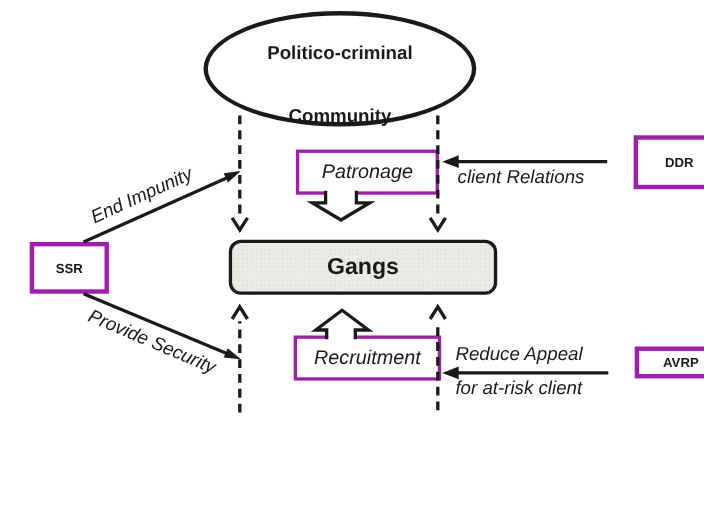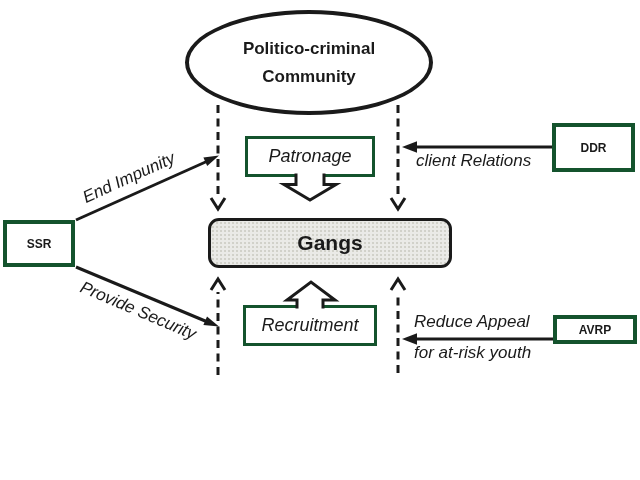--- a/index.html
+++ b/index.html
@@ -5,22 +5,22 @@
   html,body { margin:0; padding:0; background:#fff; }
   .canvas {
     position:relative; width:640px; height:480px; background:#ffffff;
     font-family:"Liberation Sans", sans-serif; color:#1a1a1a; overflow:hidden;
   }
   .node { position:absolute; box-sizing:border-box; display:flex;
           align-items:center; justify-content:center; text-align:center;
           background:#ffffff; z-index:1; }
   .ellipse { border:4px solid #1a1a1a; border-radius:50%;
              flex-direction:column; font-weight:bold; }
-  .ellipse .eline { font-size:17px; line-height:28px; }
-  .rect { border:3px solid #14532d; }
+  .ellipse .eline { font-size:17px; line-height:28px;margin-top:29px; }
+  .rect { border:3px solid #a21caf;margin-left:24px; }
   .side  { border-width:4px; font-weight:bold; font-size:12px; }
   .proc  { font-style:italic; font-size:18px; }
   .gangs {
     border:3px solid #1a1a1a; border-radius:11px;
     background-color:#eaeae7;
     background-image:radial-gradient(#cfcfc8 0.7px, rgba(0,0,0,0) 0.8px);
     background-size:4px 4px;
     font-weight:bold; font-size:21px;margin-left:20px;
   }
   .big { font-weight:bold; font-size:19px; }
@@ -109,15 +109,15 @@
     </g>
   </svg>
 
   <div class="lbl rot" style="left:129px; top:178px; transform:translate(-50%,-50%) rotate(-24.5deg);">End Impunity</div>
 
   <div class="lbl rot" style="left:138px; top:311px; transform:translate(-50%,-50%) rotate(23deg);">Provide Security</div>
 
   <div class="lbl" style="left:416px; top:151px;">client Relations</div>
 
   <div class="lbl" style="left:414px; top:312px;">Reduce Appeal</div>
-  <div class="lbl" style="left:414px; top:343px;">for at-risk youth</div>
+  <div class="lbl" style="left:414px; top:343px;">for at-risk client</div>
 
 </div>
 
 </body></html>

